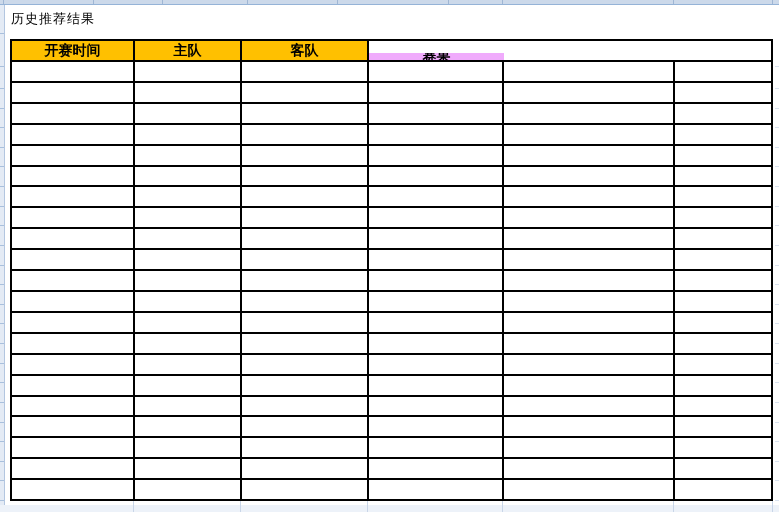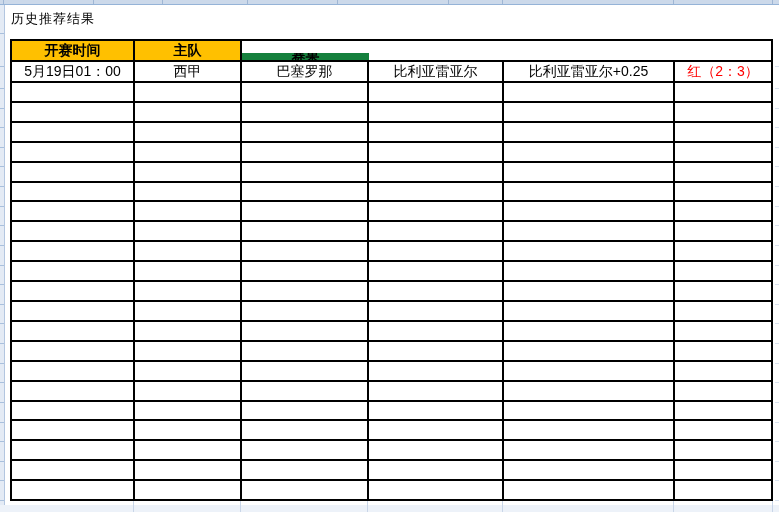--- a/index.html
+++ b/index.html
@@ -91,29 +91,22 @@
     <div class="hline" style="top: 495px;"></div>
   </div>
 <div class="bottom-band"></div>
 
 <div class="sheet-title">历史推荐结果</div>
 
 <div class="rec-table">
   <div class="trow header">
     <div class="td th" style="background: rgb(255, 192, 0);">开赛时间</div>
     <div class="td th" style="background: rgb(255, 192, 0);">主队</div>
-    <div class="td th" style="background: #15803d; margin-top: 12px;">赛果</div>
-  </div>
-  <div class="trow data">
-    <div class="td">5月19日01：00</div>
-    <div class="td">西甲</div>
-    <div class="td">巴塞罗那</div>
-    <div class="td">比利亚雷亚尔</div>
-    <div class="td">比利亚雷亚尔+0.25</div>
-    <div class="td result" style="color: rgb(255, 0, 0);">红（2：3）</div>
+    <div class="td th" style="background: rgb(255, 192, 0);">客队</div>
+    <div class="td th" style="background: #f0abfc; margin-top: 12px;">赛果</div>
   </div>
 <div class="trow empty">
       <div class="td"></div>
       <div class="td"></div>
       <div class="td"></div>
       <div class="td"></div>
       <div class="td"></div>
       <div class="td"></div>
     </div>
     <div class="trow empty">

